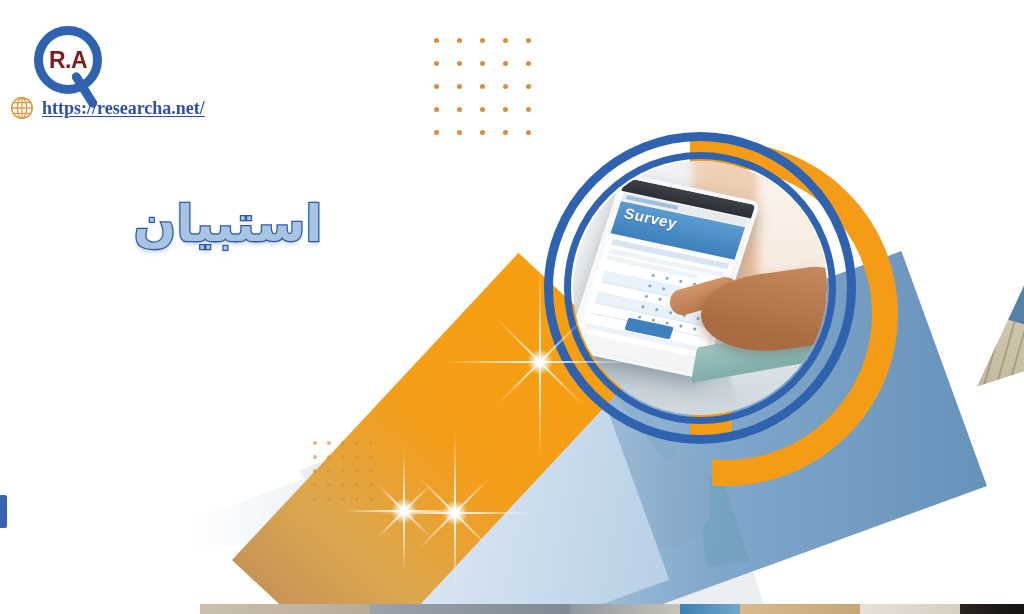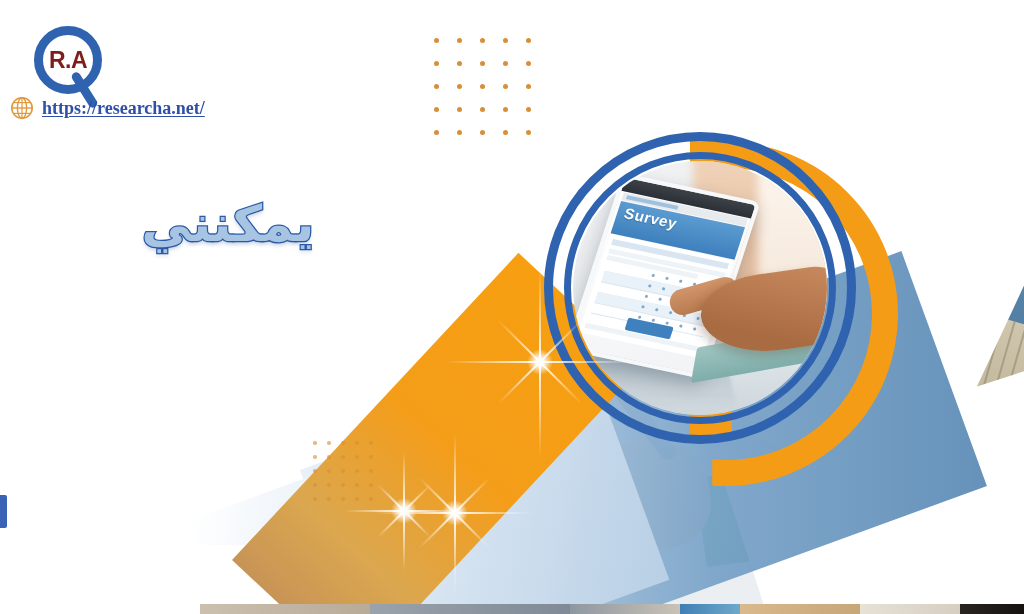--- a/index.html
+++ b/index.html
@@ -595,21 +595,21 @@
   </div>
   <div class="star" style="left:404px;top:511px;--w:120px;">
     <i class="h"></i>
       <u class="v"></u>
       <i class="d1"></i>
       <i class="d2"></i>
       <i class="core"></i>
   </div>
 
   <div class="headline">
-    <span class="ln l3">يمكنني</span>
+    <span class="ln l3">استبيان</span>
   </div>
 
   <div class="logo-block">
     <div class="logo-mark">
       <div class="lm-tail"></div>
       <div class="lm-circle"></div>
       <div class="lm-text">R.A</div>
     </div>
   </div>
 

